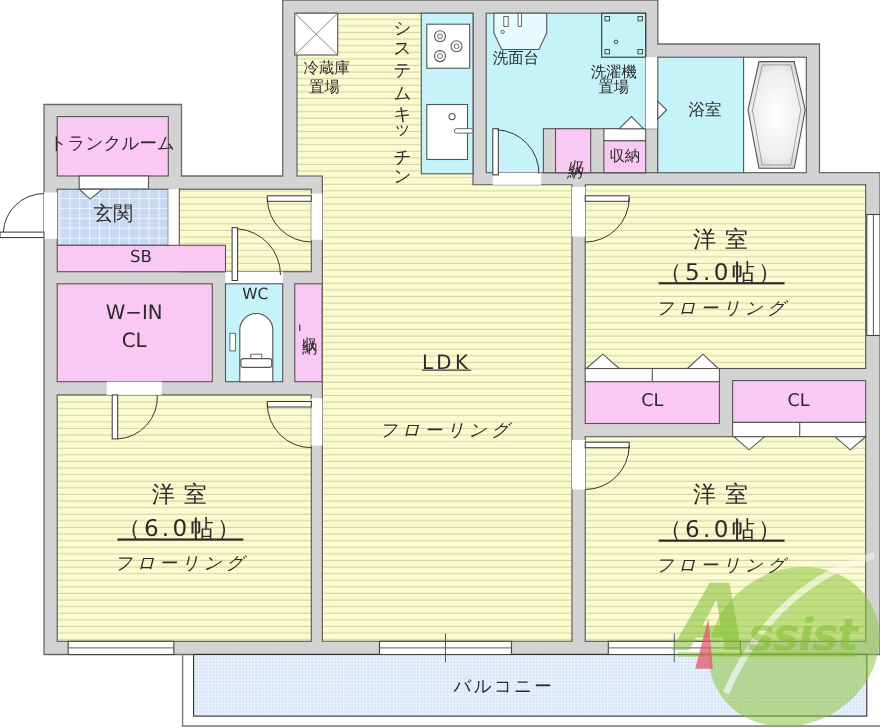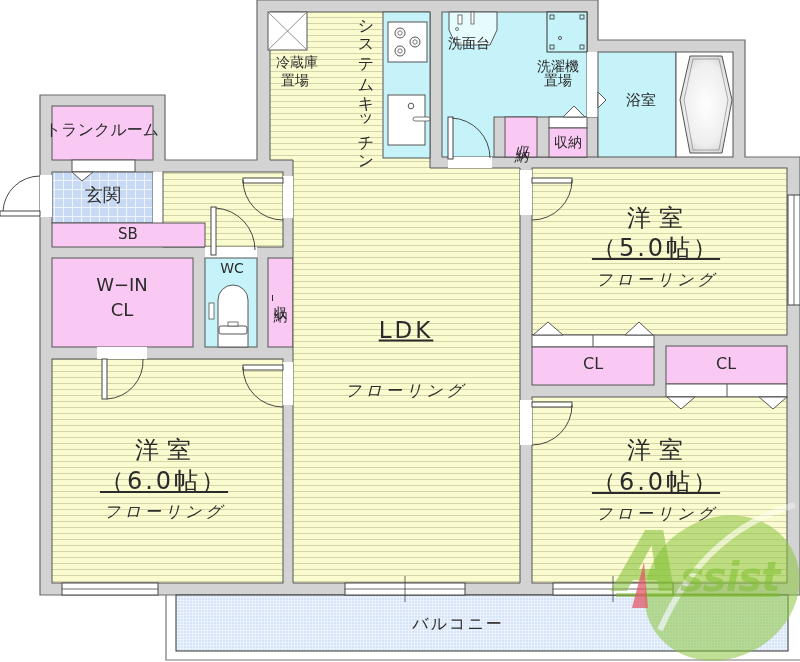--- a/index.html
+++ b/index.html
@@ -18,22 +18,22 @@
     color: #2b2b2b;
     line-height: 1;
     font-family: "DejaVu Sans", sans-serif;
   }
   .vert { writing-mode: vertical-rl; text-orientation: upright; }
   .f12 { font-size: 16px; }
   .f14 { font-size: 14px; }
   .f15 { font-size: 15px; }
   .f16 { font-size: 16px; }
   .f17 { font-size: 18px; }
-  .f20 { font-size: 24px; }
-  .f22 { font-size: 23px; }
+  .f20 { font-size: 21px; }
+  .f22 { font-size: 18px; }
   .ls2 { letter-spacing: 2px; }
   .ls3 { letter-spacing: 3px; text-decoration: underline; }
   .ls4 { letter-spacing: 4px; font-style: italic; }
   .ls8 { letter-spacing: 8px; }
   .watermark {
     position: absolute;
     left: 616px; top: 520px;
     font-family: "DejaVu Sans", sans-serif;
     font-weight: bold;
     font-style: italic;
@@ -252,21 +252,21 @@
   <div class="lbl f15" style="left:128px;top:234px">SB</div>
   <div class="lbl f17" style="left:122px;top:285px">W−IN</div>
   <div class="lbl f17" style="left:122px;top:310px">CL</div>
   <div class="lbl f14" style="left:232px;top:268px">WC</div>
   <div class="lbl f14 vert ls3" style="left:281px;top:298px">収納</div>
 
   <div class="lbl f14" style="left:297px;top:62px">冷蔵庫</div>
   <div class="lbl f14" style="left:295px;top:80px">置場</div>
   <div class="lbl f16 vert" style="left:366px;top:86px;letter-spacing:1px">システムキッチン</div>
 
-  <div class="lbl f14" style="left:469px;top:43px">洗面台</div>
+  <div class="lbl f14" style="left:469px;top:53px">洗面台</div>
   <div class="lbl f14" style="left:558px;top:66px">洗濯機</div>
   <div class="lbl f14" style="left:558px;top:80px">置場</div>
   <div class="lbl f15" style="left:641px;top:100px">浴室</div>
   <div class="lbl f14 vert ls4" style="left:522px;top:138px">収納</div>
   <div class="lbl f14" style="left:568px;top:142px">収納</div>
 
   <div class="lbl f22 ls3" style="left:406px;top:330px">LDK</div>
   <div class="lbl f16 ls4" style="left:406px;top:391px">フローリング</div>
 
   <div class="lbl f20 ls8" style="left:659px;top:218px">洋室</div>

